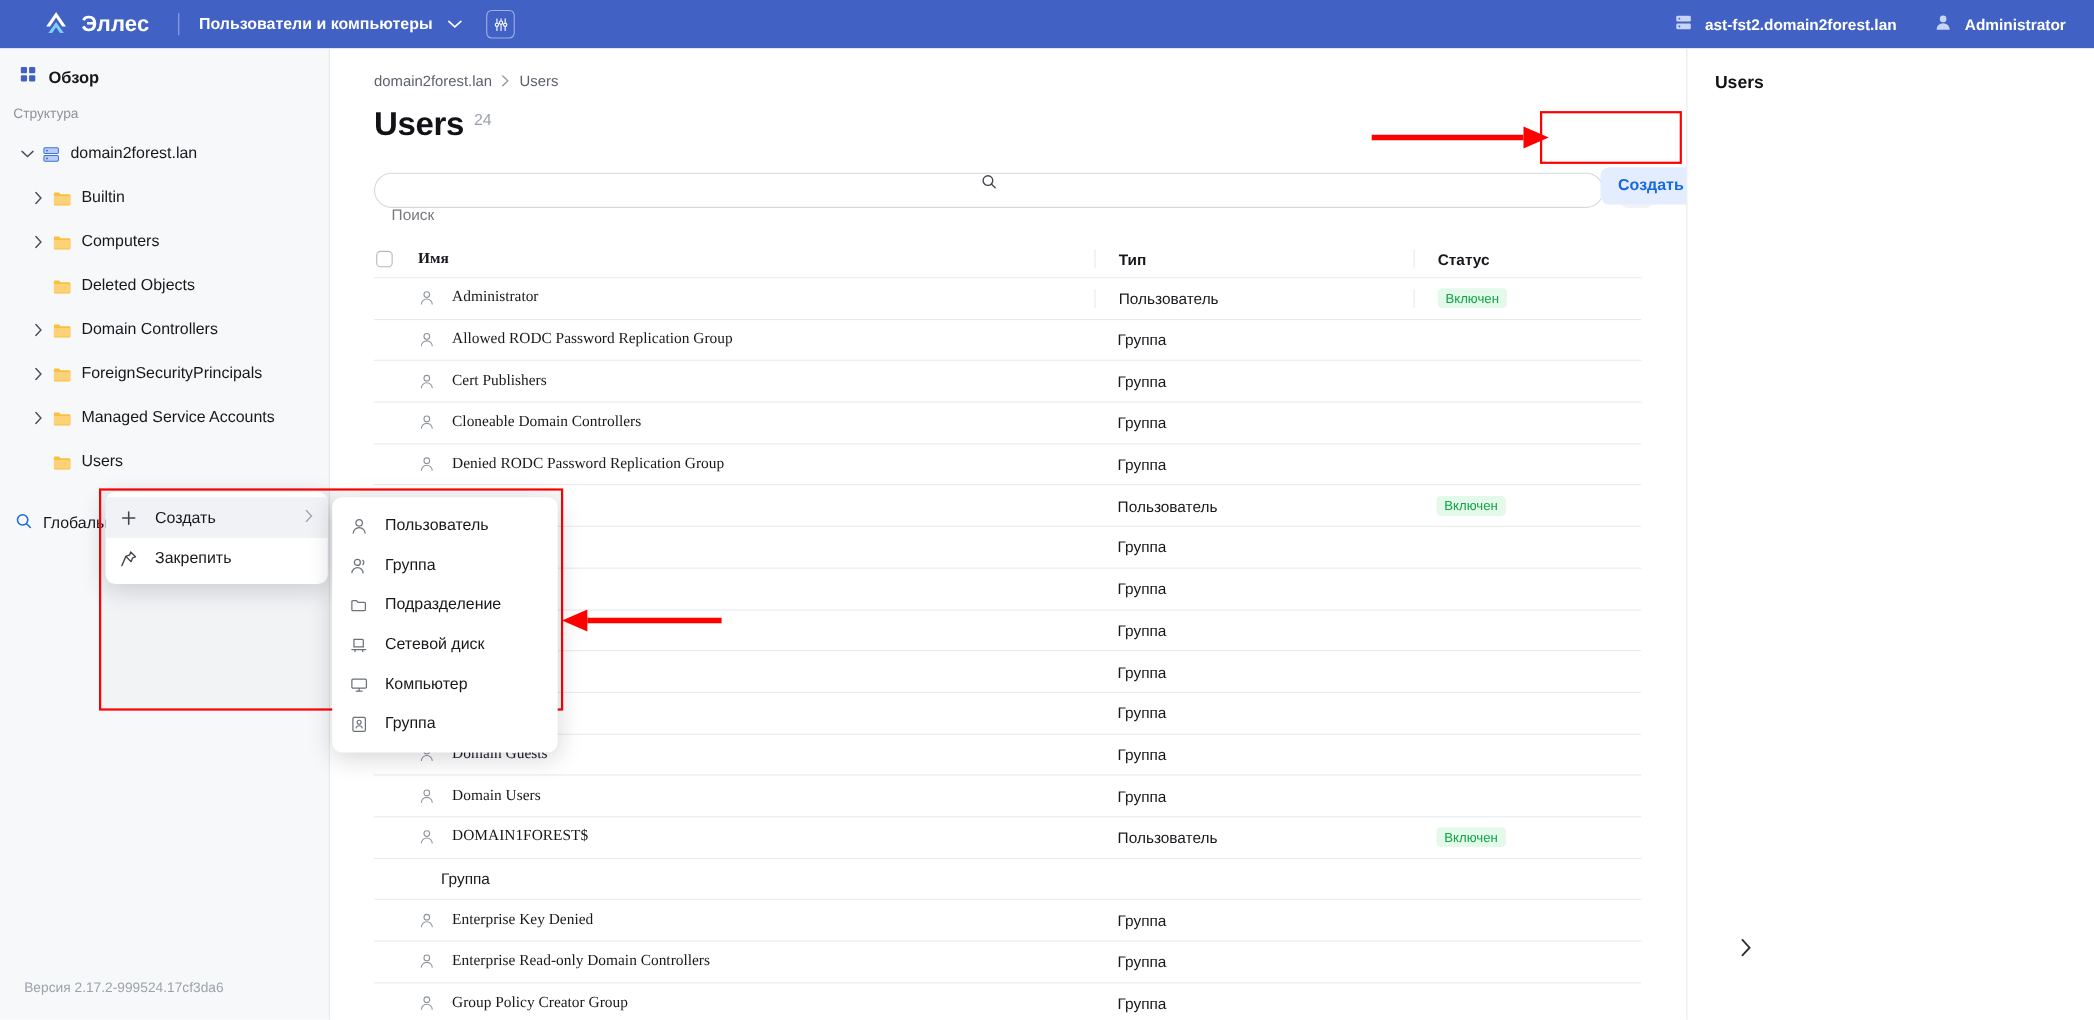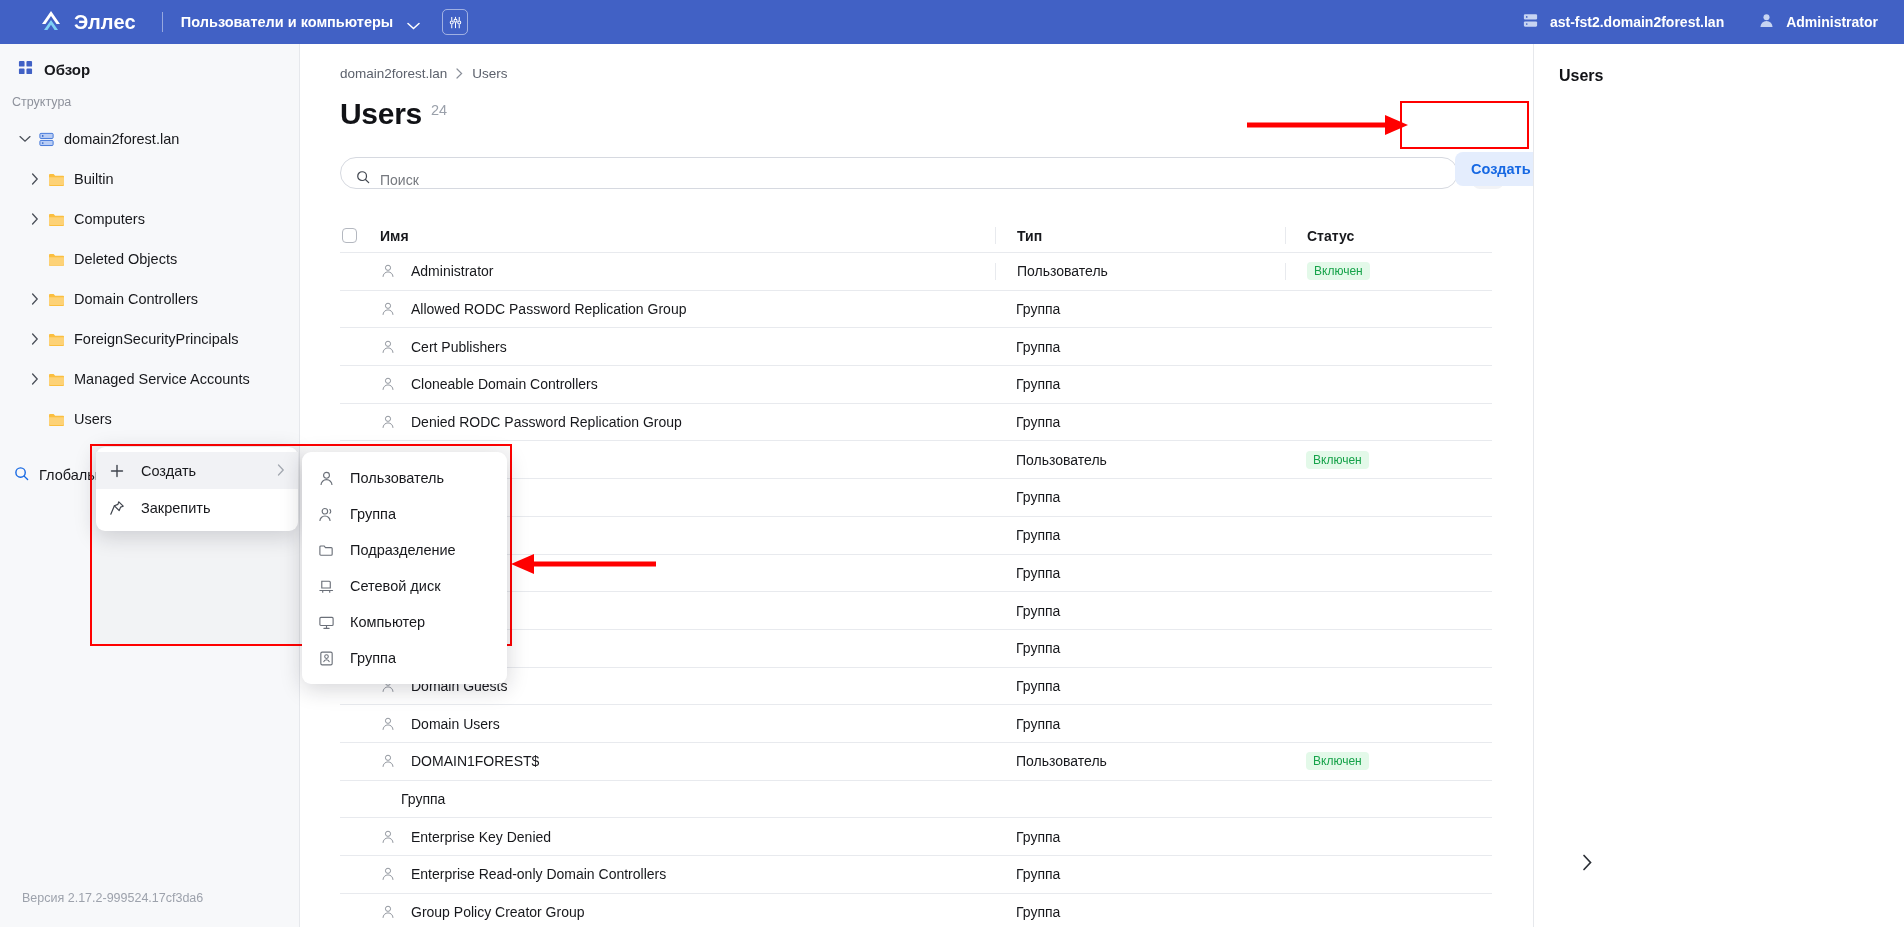--- a/index.html
+++ b/index.html
@@ -15,21 +15,21 @@
   .topbar {
     position: absolute; top: 0; left: 0; width: 1904px; height: 44px;
     background: #4161c5; display: flex; align-items: center;
     color: #ffffff;
     padding-left: 16px;
   }
   .brand { display: flex; align-items: center; gap: 10px; padding-left: 22px; }
   .brand-logo { width: 26px; height: 26px; display: block; }
   .brand-name { font-size: 20px; font-weight: bold; letter-spacing: .2px; }
   .topbar-divider { width: 1px; height: 20px; background: rgba(255,255,255,.45); margin: 0 18px 0 26px; }
-  .module { display: flex; align-items: flex-end; gap: 14px; cursor: pointer; }
+  .module { display: flex; align-items: center; gap: 14px; cursor: pointer; }
   .module-label { font-size: 14.5px; font-weight: bold; }
   .chev-d { width: 13px; height: 8px; display: block; }
   .settings-btn {
     margin-left: 22px; width: 26px; height: 26px; border: 1px solid rgba(255,255,255,.5);
     border-radius: 5px; display: flex; align-items: center; justify-content: center; cursor: pointer;
   }
   .topbar-right { margin-left: auto; display: flex; align-items: center; gap: 34px; padding-right: 26px; }
   .tb-item { display: flex; align-items: center; gap: 11px; cursor: pointer; font-size: 14px; font-weight: bold; }
 
   
@@ -65,37 +65,37 @@
   .create-wrap { position: absolute; top: 108px; left: 1155px; }
   .create-btn {
     background: #e4edfd; color: #1668e3; border: none; border-radius: 8px;
     height: 34px; padding: 0 16px; font-size: 14.5px; font-weight: bold;
     display: flex; align-items: center; gap: 11px; cursor: pointer;
     font-family: "Liberation Sans", sans-serif;
   }
   .search-row { display: flex; align-items: center; gap: 14px; padding: 26px 0 0 40px; }
   .search-box {
     width: 1118px; height: 32px; border: 1px solid #d6d9e0; border-radius: 17px;
-    display: flex; align-items: flex-end; gap: 10px; padding: 0 15px;
+    display: flex; align-items: center; gap: 10px; padding: 0 15px; flex-direction: column;
   }
   .search-input {
     border: none; outline: none; background: transparent; font-size: 14px; color: #17181c;
     width: 100%; font-family: "Liberation Sans", sans-serif;
   }
   .search-input::placeholder { color: #76797f; }
   .filter-btn {
     width: 32px; height: 32px; border-radius: 8px; background: #f2f3f6; border: none;
     display: flex; align-items: center; justify-content: center; cursor: pointer;
   }
   .table { margin: 30px 0 0 40px; width: 1152px; }
   .thead { display: flex; align-items: center; height: 34px; font-size: 14px; font-weight: bold; color: #17181c; }
   .rowline { border-bottom: 1px solid #e8eaee; }
   .trow { display: flex; align-items: center; height: 37.7px; font-size: 14px; color: #17181c; cursor: pointer; }
   .c-check { width: 40px; flex: 0 0 40px; display: flex; align-items: center; padding-left: 2px; }
-  .c-name { width: 615px; flex: 0 0 615px; display: flex; align-items: center; gap: 15px; }
+  .c-name { width: 615px; flex: 0 0 615px; display: flex; align-items: center; gap: 15px; font-family: Liberation Serif, serif; }
   .c-type { width: 290px; flex: 0 0 290px; padding-left: 21px; border-left: 1px solid #e8eaee; height: 17px; display:flex; align-items:center; }
   .c-type.nob { border-left: none; }
   .c-status { width: 200px; flex: 0 0 200px; padding-left: 21px; border-left: 1px solid #e8eaee; height: 17px; display:flex; align-items:center; }
   .c-status.nob { border-left: none; }
   .chkbox { width: 15px; height: 15px; border: 1.4px solid #b4b8c0; border-radius: 4px; background: #fff; cursor: pointer; }
   .badge { background: #e3f9e9; color: #16a34a; font-size: 12px; border-radius: 4px; padding: 2px 7px; }
 
   
   .rightpanel {
     position: absolute; top: 44px; left: 1533px; width: 371px; height: 883px;

